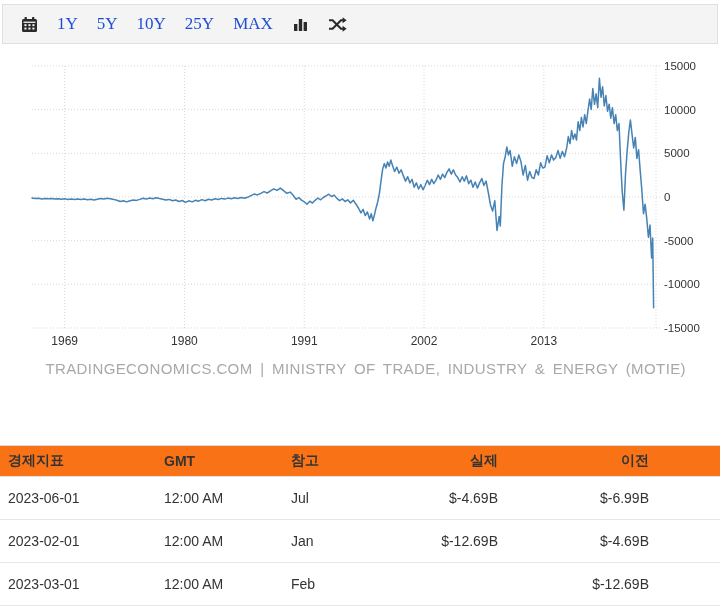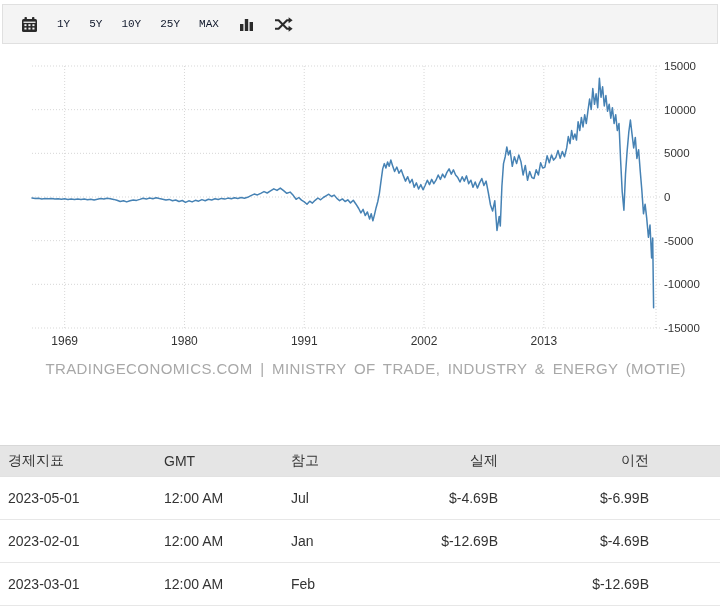--- a/index.html
+++ b/index.html
@@ -1,34 +1,34 @@
 <!DOCTYPE html>
 <html><head>
 <meta charset="utf-8">
 <style>
   html,body{margin:0;padding:0;background:#fff;}
   body{width:720px;height:608px;overflow:hidden;font-family:"Liberation Sans",sans-serif;color:#333;}
 
   
   .toolbar{margin:4px 2px 0 2px;height:40px;background:#f4f4f4;border:1px solid #e0e0e0;
            display:flex;align-items:center;gap:19px;padding-left:18px;box-sizing:border-box;}
-  .tb-btn{background:none;border:none;font-family:Liberation Mono, monospace;
-          font-size:11px;color:#0f172a;padding:0;cursor:pointer;line-height:40px;}
+  .tb-btn{background:none;border:none;font-family:Liberation Serif, serif;
+          font-size:17px;color:#1d4ed8;padding:0;cursor:pointer;line-height:40px;}
   .tb-icon{display:inline-flex;align-items:center;cursor:pointer;}
 
   
   .chart-wrap{margin-top:4px;margin-left:12px;}
   #chart-svg{display:block;}
   .attribution{margin:12px 34px 0 0;text-align:right;font-size:15px;color:#a8a8a8;
                letter-spacing:.4px;word-spacing:3px;}
 
   
   .cal-table{width:100%;border-collapse:collapse;margin-top:68px;table-layout:fixed;font-size:14px;}
-  .cal-table th{background:#e5e5e5;border-top:1px solid #d8d8d8;border-bottom:1px solid #e2e2e2;
-                height:28px;font-weight:normal;color:#333;}
+  .cal-table th{background:#f97316;border-top:1px solid #d8d8d8;border-bottom:1px solid #e2e2e2;
+                height:28px;font-weight:bold;color:#333;}
   .cal-table td{height:40px;border-bottom:1px solid #e7e7e7;color:#333;}
   .c1{width:140px;text-align:left;padding-left:8px;}
   .c2{width:125px;text-align:left;padding-left:15px;}
   .c3{width:85px;text-align:left;}
   .c4{width:120px;}
   .c5{width:125px;margin-top:12px;}
   .c6{width:125px;}
   th.c4,th.c5,th.c6{text-align:right;padding-right:25px;}
   td.c4,td.c5,td.c6{text-align:right;padding-right:25px;}
 </style>
@@ -115,21 +115,21 @@
       <th class="c1">경제지표</th>
       <th class="c2">GMT</th>
       <th class="c3">참고</th>
       <th class="c4">실제</th>
       <th class="c5">이전</th>
       <th class="c6">예측치</th>
     </tr>
   </thead>
   <tbody>
     <tr>
-      <td class="c1">2023-05-01</td>
+      <td class="c1">2023-06-01</td>
       <td class="c2">12:00 AM</td>
       <td class="c3">Jul</td>
       <td class="c4">$-4.69B</td>
       <td class="c5">$-6.99B</td>
       <td class="c6">$-6.74B</td>
     </tr>
     <tr>
       <td class="c1">2023-02-01</td>
       <td class="c2">12:00 AM</td>
       <td class="c3">Jan</td>

